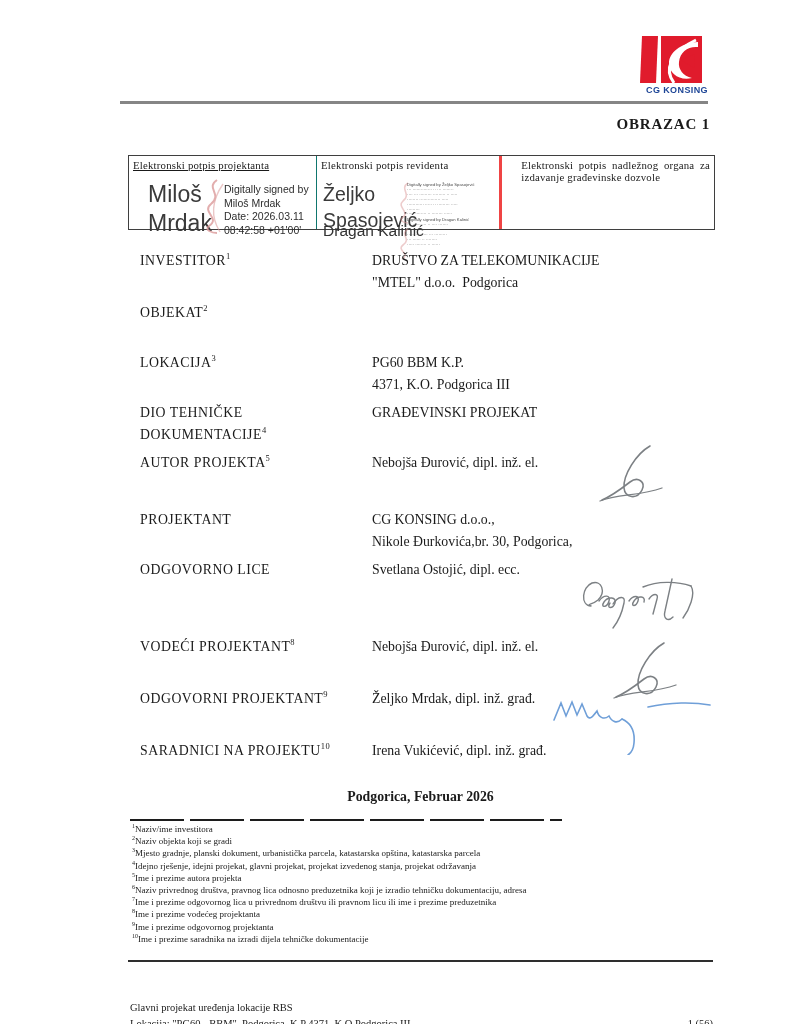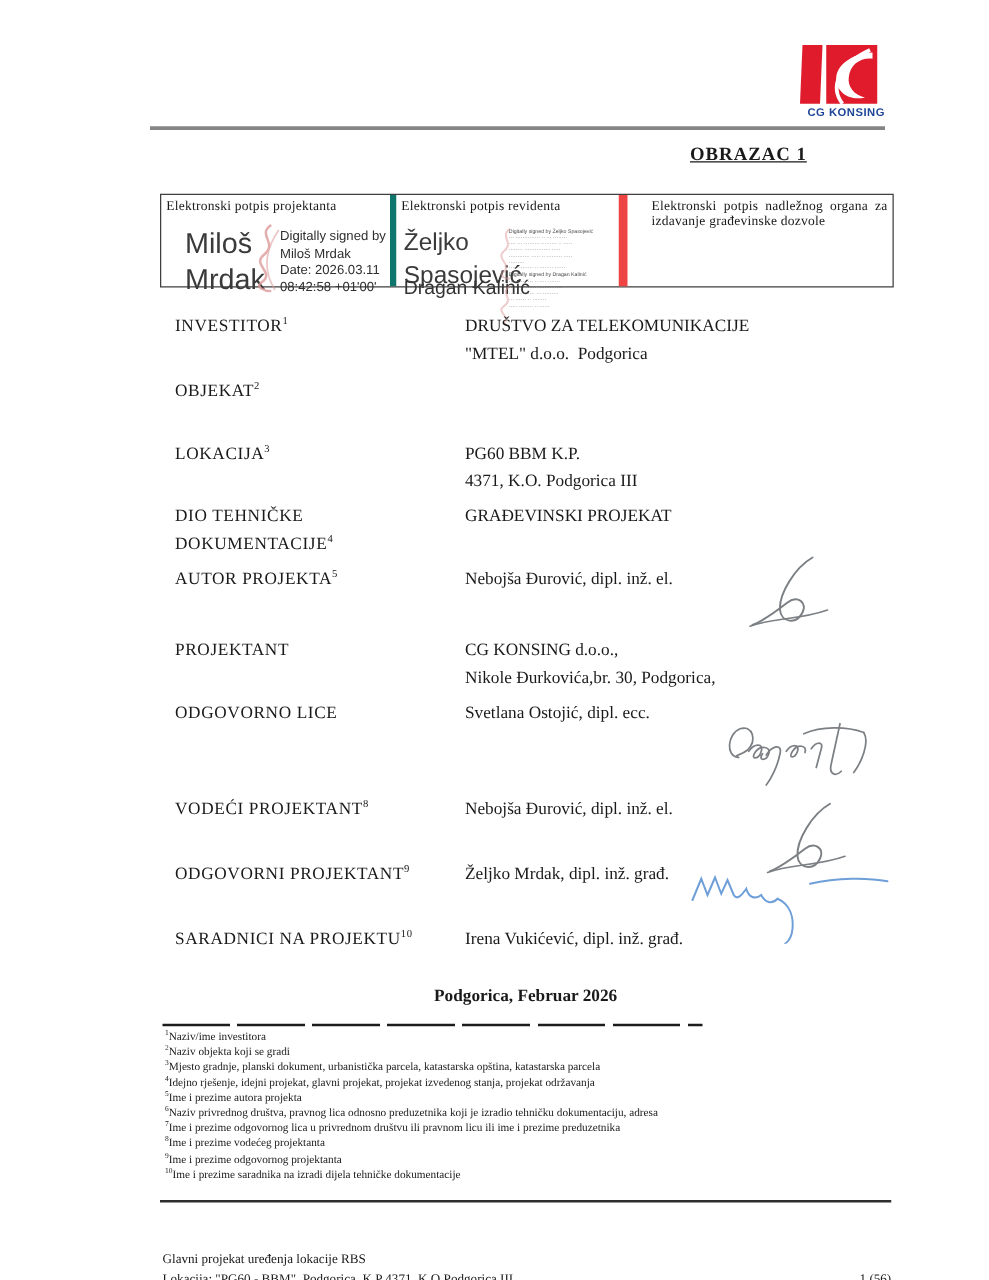--- a/index.html
+++ b/index.html
@@ -6,29 +6,29 @@
   .page{position:relative;width:791px;height:1024px;background:#fff;overflow:hidden;
         font-family:"Liberation Serif",serif;color:#1a1a1a;}
 
   
   .logo{position:absolute;left:640px;top:36px;width:74px;text-align:center;}
   .logo-text{font-family:"Liberation Sans",sans-serif;font-weight:bold;font-size:9px;
              letter-spacing:.4px;color:#1d4596;margin-top:1px;}
 
   .top-rule{position:absolute;left:120px;top:101px;width:588px;height:2.5px;background:#858585;}
 
-  .obrazac{position:absolute;left:552px;top:116px;width:158px;
-           font-weight:bold;font-size:15px;letter-spacing:.8px;text-decoration:underline;}
+  .obrazac{position:absolute;left:552px;top:116px;width:158px;text-align:right;
+           font-weight:bold;font-size:15px;letter-spacing:.8px;}
 
   
   .sig-table{position:absolute;left:128px;top:155px;width:585px;height:73px;
              display:flex;border:1px solid #3f3f3f;}
   .sig-cell{position:relative;box-sizing:border-box;}
-  .sig-cell.c1{width:193px;border-right:5px solid #0f766e;}
-  .sig-cell.c2{width:190px;border-right:7px solid #ef4444;}
+  .sig-cell.c1{width:193px;border-right:1px solid #0f766e;text-decoration:underline;}
+  .sig-cell.c2{width:190px;border-right:3px solid #ef4444;}
   .sig-cell.c3{width:202px;margin-left:15px;}
   .cell-h{font-size:10.8px;padding:3px 4px 0 4px;letter-spacing:.2px;}
   .cell-h.just{text-align:justify;}
   .big-name{position:absolute;font-family:"Liberation Sans",sans-serif;color:#3a3a3a;}
   .name-mm{left:19px;top:24px;font-size:23px;line-height:29px;}
   .name-zs{left:6px;top:25px;font-size:19.5px;line-height:26px;}
   .name-dk{left:6px;top:66px;font-size:15.5px;color:#333;}
   .digi{position:absolute;left:95px;top:27px;width:94px;font-family:"Liberation Sans",sans-serif;
         font-size:10.5px;line-height:13.5px;color:#2e2e2e;}
   .fineprint{position:absolute;font-family:"Liberation Sans",sans-serif;font-size:4.2px;

